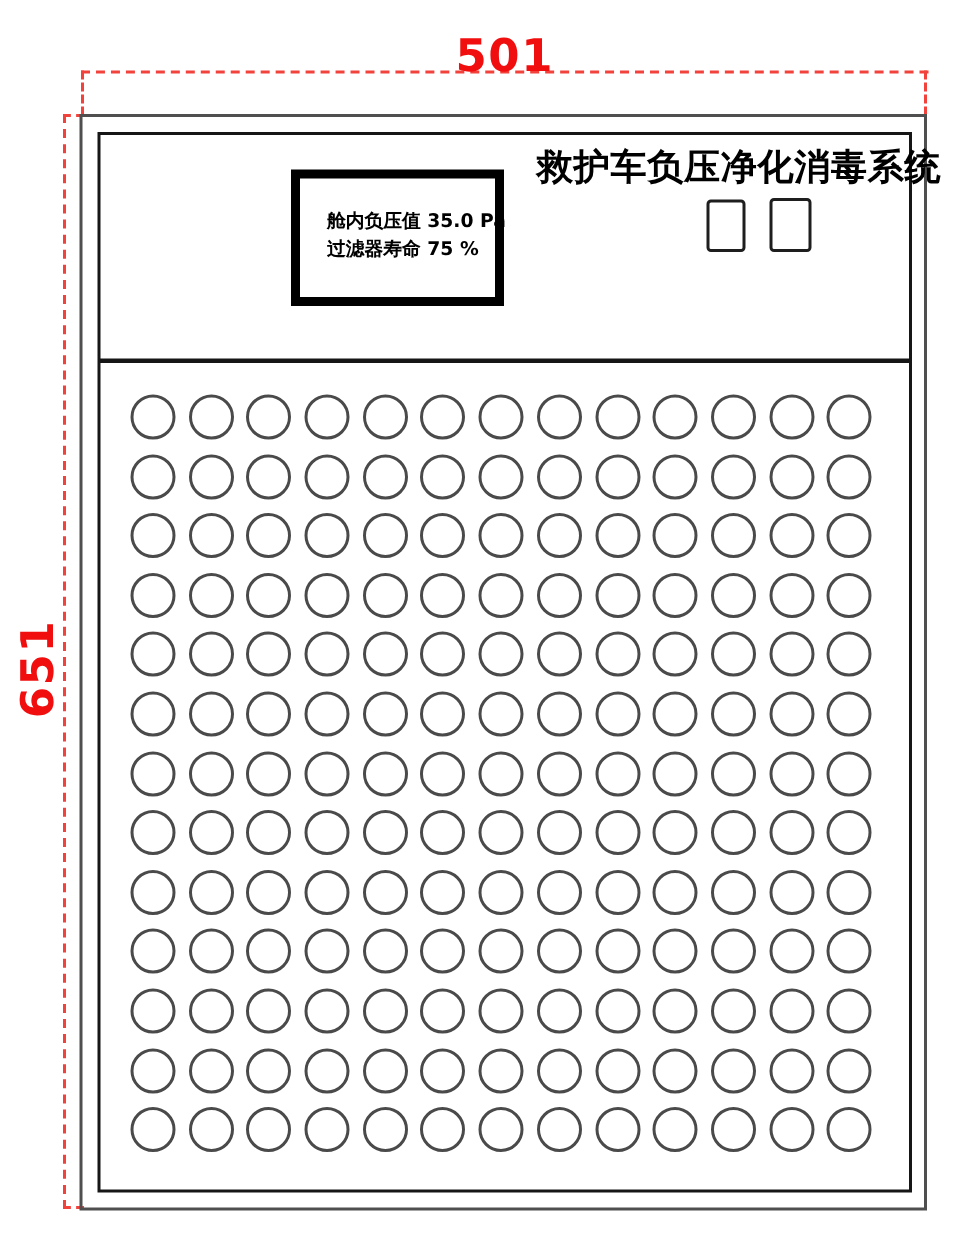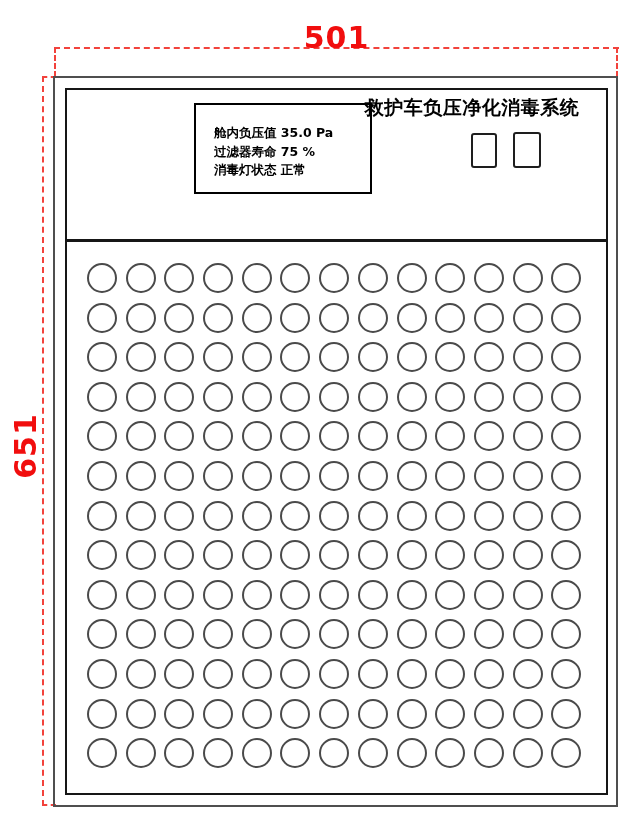--- a/index.html
+++ b/index.html
@@ -52,27 +52,27 @@
   }
   #header-divider {
     position: absolute; left: 66px; top: 239px;
     width: 541px; height: 3px;
     background: #161616;
   }
 
   
   #panel-title {
     position: absolute; left: 358px; top: 95px; width: 228px;
-    font-size: 19px; font-weight: bold; color: #000;
+    font-size: 24px; font-weight: bold; color: #000;
     letter-spacing: 0.5px; text-align: center; white-space: nowrap;
   }
   #display-box {
-    position: absolute; left: 194px; top: 103px;
-    width: 178px; height: 91px;
-    border: 2px solid #000000;
+    position: absolute; left: 194px; top: 113px;
+    width: 142px; height: 91px;
+    border: 6px solid #000000;
     padding: 19px 6px 0 18px;
   }
   .display-line {
     font-size: 12.5px; line-height: 18.5px;
     font-weight: bold; color: #000; white-space: nowrap;
   }
   #indicator-row .indicator-square {
     position: absolute;
     border: 2px solid #1e1e1e;
     border-radius: 3px;
@@ -112,21 +112,20 @@
 
   <div id="outer-rect"></div>
   <div id="inner-rect"></div>
   <div id="header-divider"></div>
 
   <div id="panel-title">救护车负压净化消毒系统</div>
 
   <div id="display-box">
     <div class="display-line">舱内负压值 35.0 Pa</div>
     <div class="display-line">过滤器寿命 75 %</div>
-    <div class="display-line">消毒灯状态 正常</div>
   </div>
 
   <div id="indicator-row">
       <div class="indicator-square" style="left: 471px; top: 133px; width: 26px; height: 35px;"></div>
       <div class="indicator-square" style="left: 513px; top: 132px; width: 28px; height: 36px;"></div>
     </div>
 
   <div id="hole-grid">
       <div class="hole"></div>
       <div class="hole"></div>

